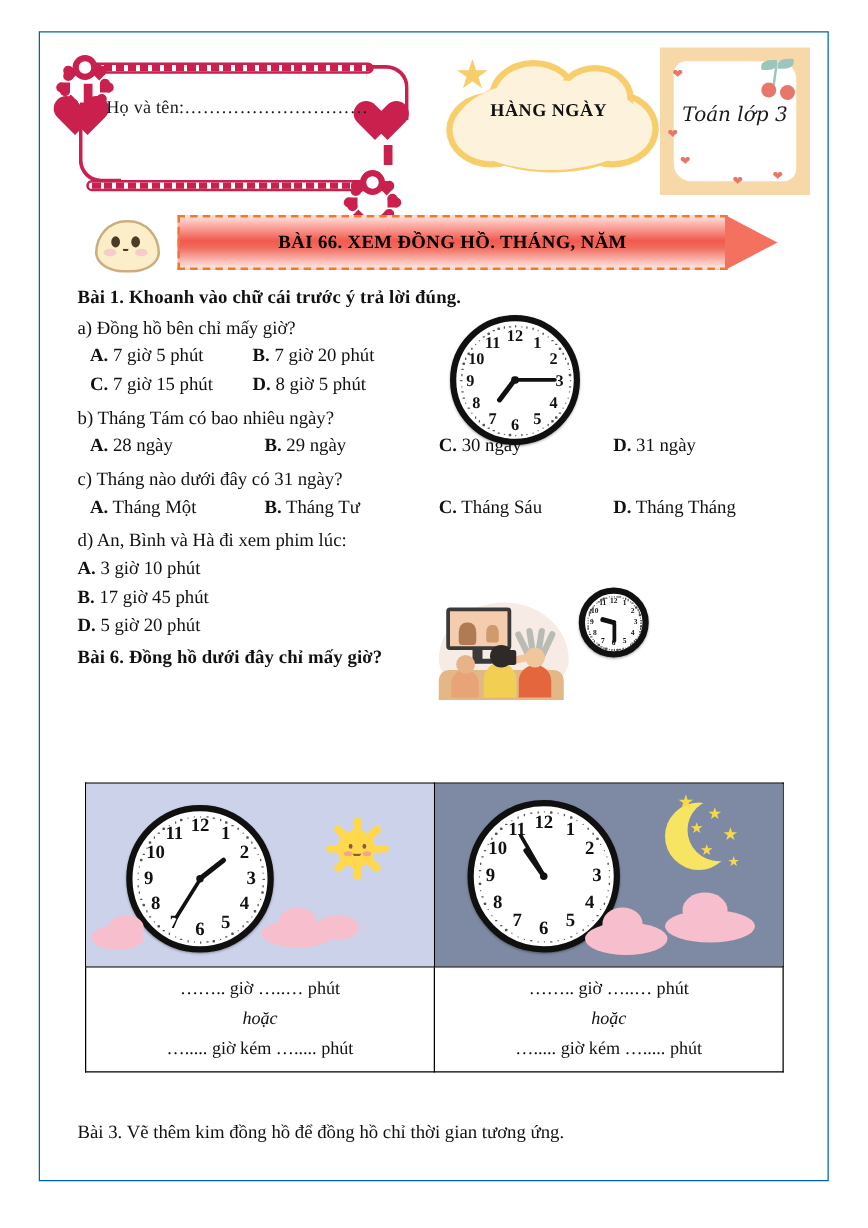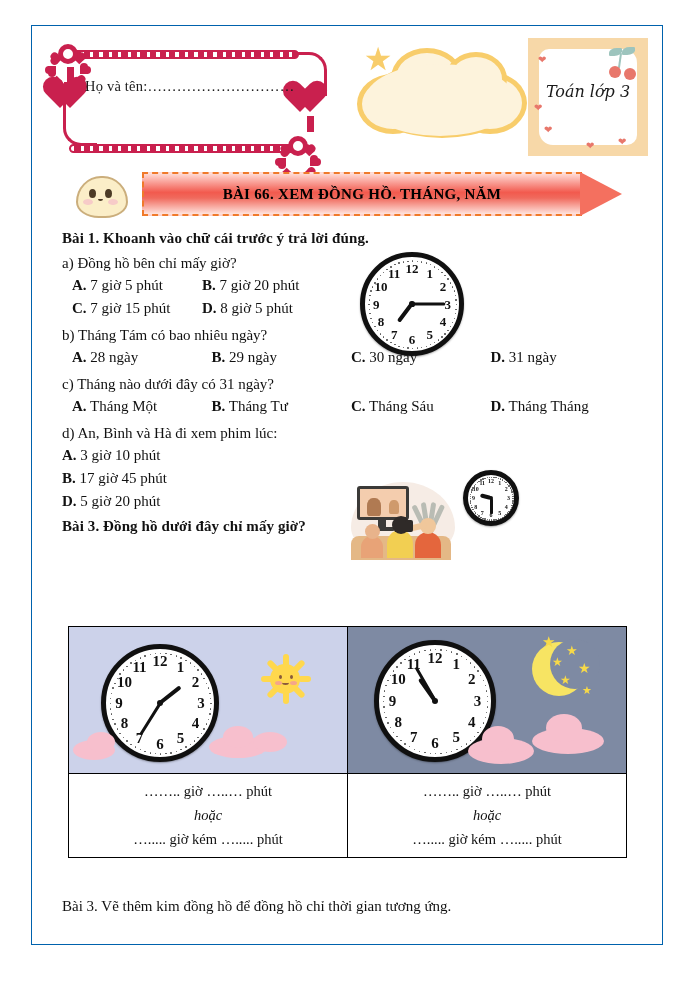--- a/index.html
+++ b/index.html
@@ -653,20 +653,21 @@
 
   <div id="cloud-title">
     <div class="cloud-blob cb1"></div>
     <div class="cloud-blob cb2"></div>
     <div class="cloud-blob cb3"></div>
     <div class="cloud-blob cb4"></div>
     <div class="cloud-blob cb5"></div>
     <div class="cloud-inner"></div>
     <div class="cloud-star">★</div>
     <div class="cloud-text">
+      <div>HÀNG NGÀY</div>
     </div>
   </div>
 
   <div id="subject-frame">
     <div class="frame-inner"></div>
     <div class="cherry">
       <div class="leaf l1"></div>
         <div class="leaf l2"></div>
       <div class="stemline"></div>
       <div class="berry b1"></div>
@@ -772,21 +773,21 @@
     <div class="opt">
       <b>B.</b>
       <span>17 giờ 45 phút</span>
     </div>
     <div class="opt">
       <b>D.</b>
       <span>5 giờ 20 phút</span>
     </div>
   </div>
 
-  <div class="q-head" style="margin-top:8px">Bài 3. Đồng hồ dưới đây chỉ mấy giờ?</div>
+  <div class="q-head" style="margin-top:8px">Bài 6. Đồng hồ dưới đây chỉ mấy giờ?</div>
 
   <div id="clock-1a" class="clock">
       <div class="num" style="font-size: 13px; width: 22.1px; left: 35.95px; top: 4.78px;">12</div>
       <div class="num" style="font-size: 13px; width: 22.1px; left: 53.81px; top: 9.56557px;">1</div>
       <div class="num" style="font-size: 13px; width: 22.1px; left: 66.8844px; top: 22.64px;">2</div>
       <div class="num" style="font-size: 13px; width: 22.1px; left: 71.67px; top: 40.5px;">3</div>
       <div class="num" style="font-size: 13px; width: 22.1px; left: 66.8844px; top: 58.36px;">4</div>
       <div class="num" style="font-size: 13px; width: 22.1px; left: 53.81px; top: 71.4344px;">5</div>
       <div class="num" style="font-size: 13px; width: 22.1px; left: 35.95px; top: 76.22px;">6</div>
       <div class="num" style="font-size: 13px; width: 22.1px; left: 18.09px; top: 71.4344px;">7</div>

